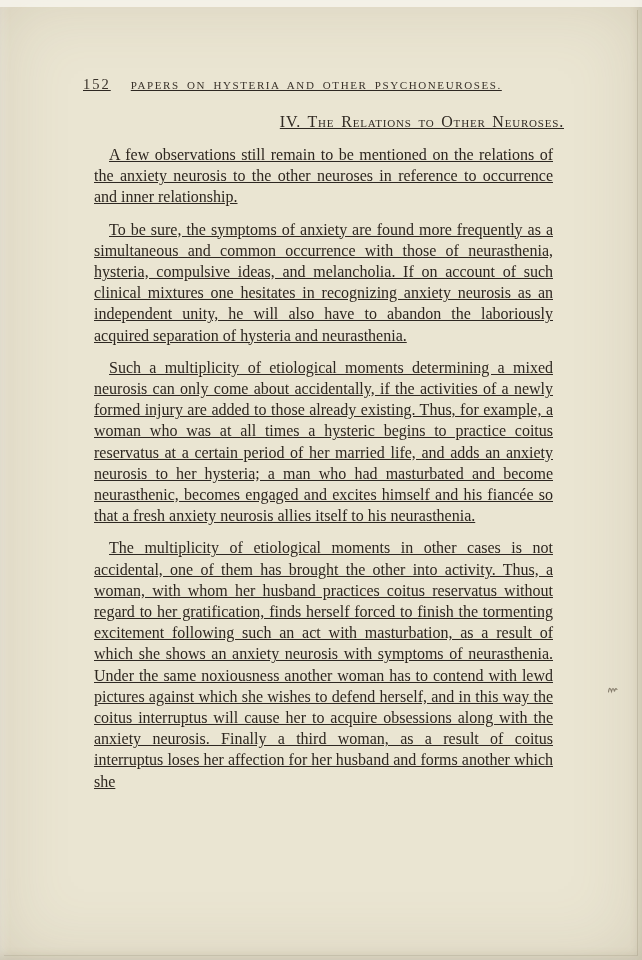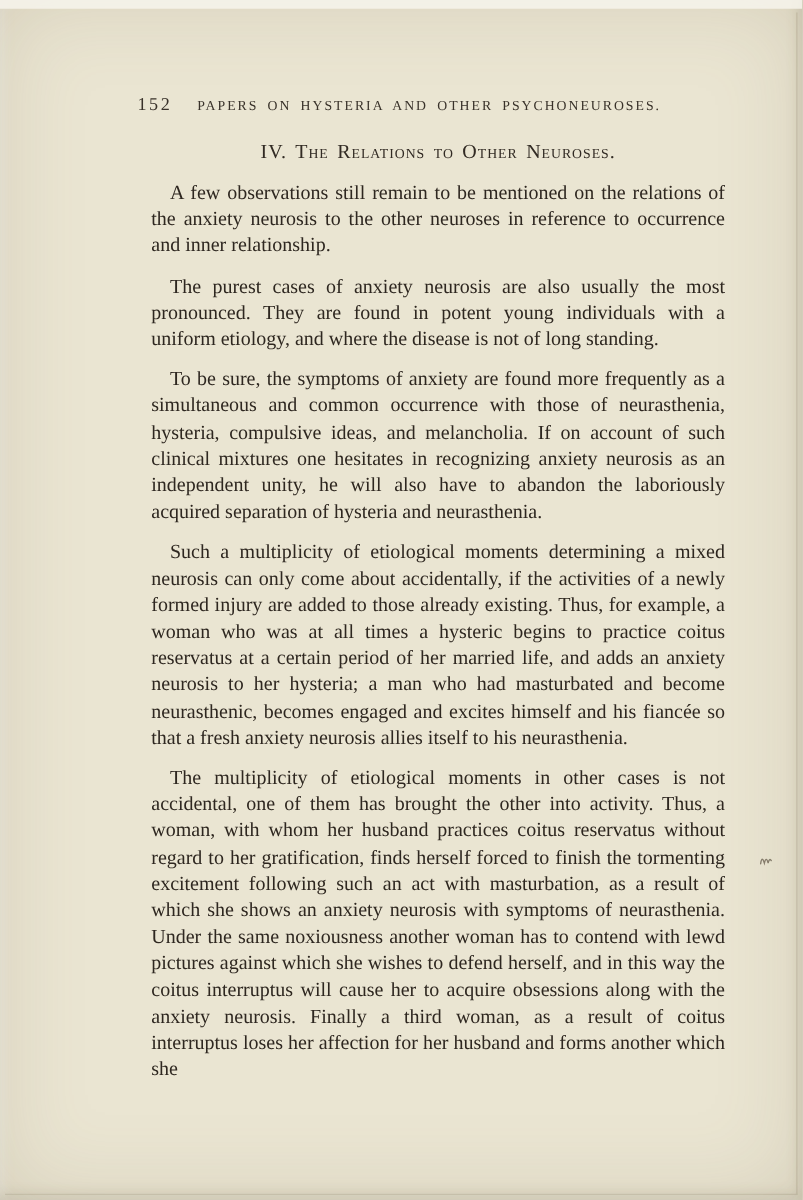--- a/index.html
+++ b/index.html
@@ -33,44 +33,45 @@
     content: "";
     position: absolute;
     right: 4px; bottom: 4px;
     left: 4px; top: 10px;
     border-right: 1px solid rgba(110, 98, 70, 0.18);
     border-bottom: 1px solid rgba(110, 98, 70, 0.15);
     pointer-events: none;
   }
   .page-content {
     position: absolute;
-    left: 110px;
+    left: 83px;
     top: 76px;
     width: 481px;
     color: #2e2822;
+    text-decoration: underline;
   }
   .page-header {
     display: flex;
     align-items: baseline;
     font-size: 13.5px;
     color: #39322a;
   }
   .page-number {
     font-size: 14.5px;
     letter-spacing: 2px;
     margin-right: 20px;
   }
   .running-head {
     font-size: 11px;
     letter-spacing: 1.6px;
     word-spacing: 3px;
   }
   .section-heading {
     margin: 20px 0 13px 0;
-    text-align: center;
+    text-align: right;
     font-size: 16px;
     font-weight: normal;
     font-variant: small-caps;
     letter-spacing: 0.8px;
     word-spacing: 2px;
     color: #322b24;
   }
   .body-text p {
     margin: 11px;
     font-size: 16px;
@@ -95,21 +96,20 @@
 
     <div class="page-header">
       <span class="page-number">152</span>
       <span class="running-head">PAPERS ON HYSTERIA AND OTHER PSYCHONEUROSES.</span>
     </div>
 
     <h2 class="section-heading">IV. The Relations to Other Neuroses.</h2>
 
     <div class="body-text">
       <p>A few observations still remain to be mentioned on the relations of the anxiety neurosis to the other neuroses in reference to occurrence and inner relationship.</p>
-      <p>The purest cases of anxiety neurosis are also usually the most pronounced.  They are found in potent young individuals with a uniform etiology, and where the disease is not of long standing.</p>
       <p>To be sure, the symptoms of anxiety are found more frequently as a simultaneous and common occurrence with those of neurasthenia, hysteria, compulsive ideas, and melancholia.  If on account of such clinical mixtures one hesitates in recognizing anxiety neurosis as an independent unity, he will also have to abandon the laboriously acquired separation of hysteria and neurasthenia.</p>
       <p>Such a multiplicity of etiological moments determining a mixed neurosis can only come about accidentally, if the activities of a newly formed injury are added to those already existing.  Thus, for example, a woman who was at all times a hysteric begins to practice coitus reservatus at a certain period of her married life, and adds an anxiety neurosis to her hysteria; a man who had masturbated and become neurasthenic, becomes engaged and excites himself and his fiancée so that a fresh anxiety neurosis allies itself to his neurasthenia.</p>
       <p>The multiplicity of etiological moments in other cases is not accidental, one of them has brought the other into activity.  Thus, a woman, with whom her husband practices coitus reservatus without regard to her gratification, finds herself forced to finish the tormenting excitement following such an act with masturbation, as a result of which she shows an anxiety neurosis with symptoms of neurasthenia.  Under the same noxiousness another woman has to contend with lewd pictures against which she wishes to defend herself, and in this way the coitus interruptus will cause her to acquire obsessions along with the anxiety neurosis.  Finally a third woman, as a result of coitus interruptus loses her affection for her husband and forms another which she</p>
     </div>
 
   </div>
 
   <span class="margin-mark">
     <svg width="11" height="13" viewBox="0 0 11 13" aria-hidden="true">
       <path d="M1.5 10 Q2.5 3 4.5 9.5 Q6 3.5 7.5 9.5 Q8.5 5 10 7.5" stroke="#6f6555" stroke-width="1.1" fill="none" stroke-linecap="round"></path>

